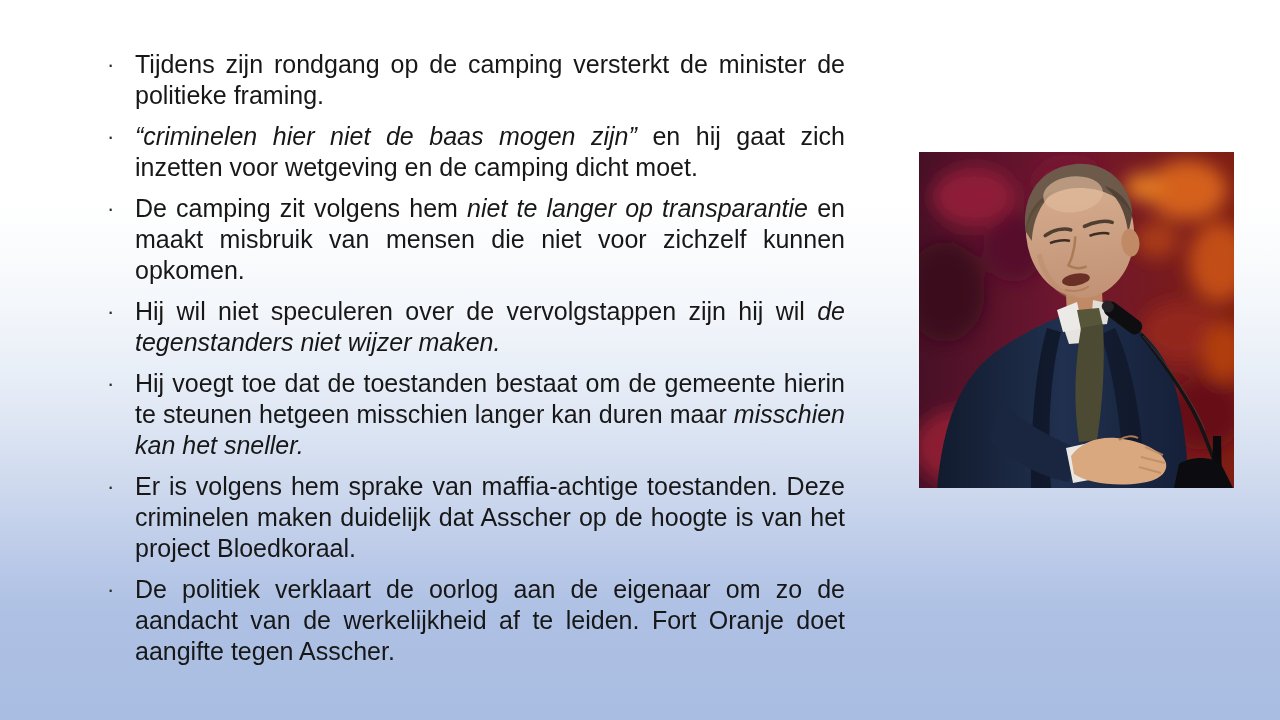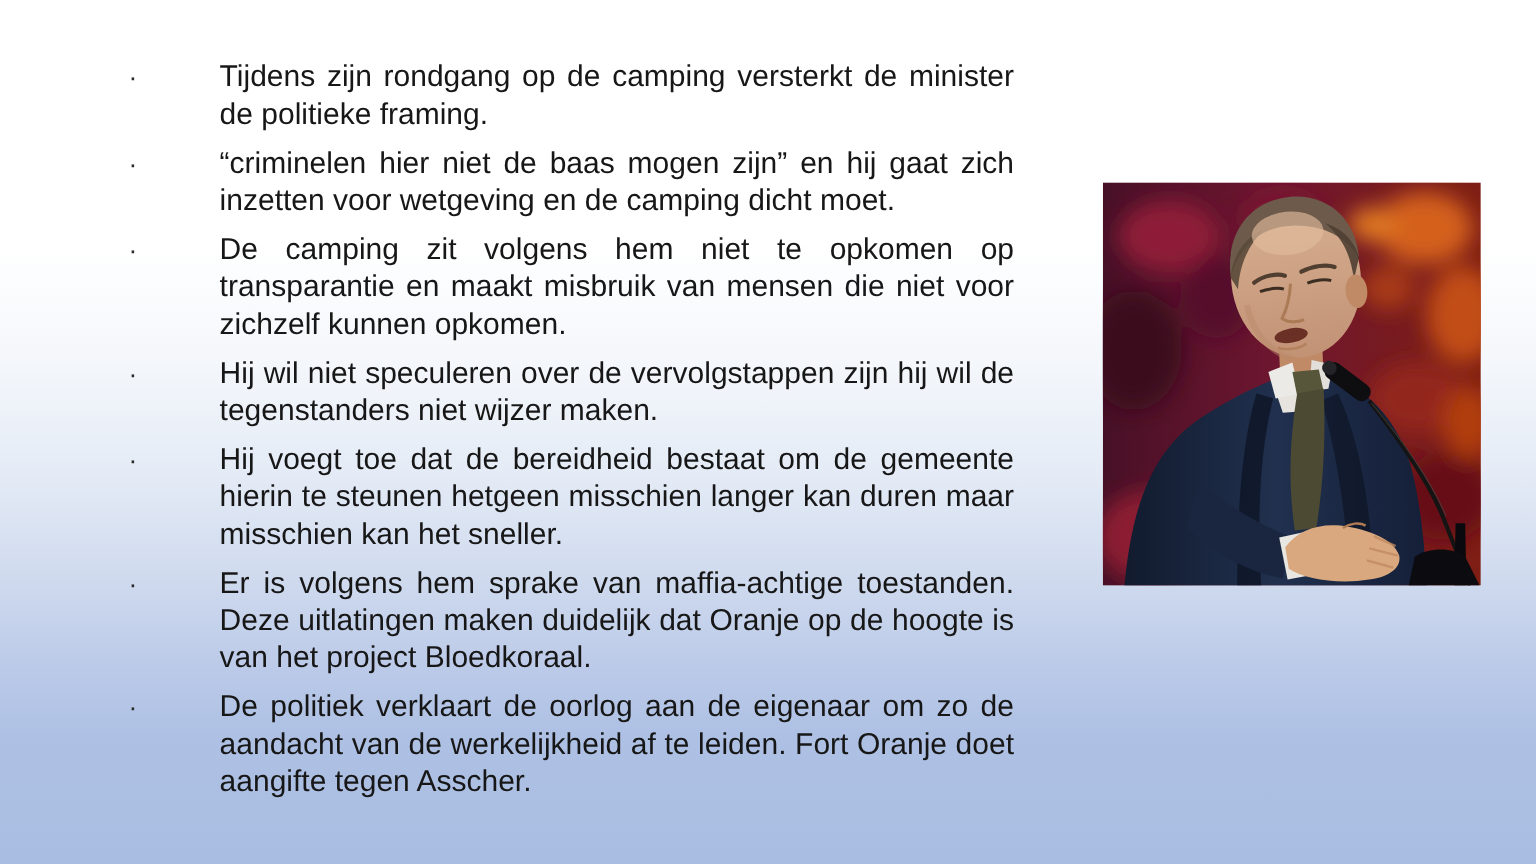--- a/index.html
+++ b/index.html
@@ -39,23 +39,22 @@
   .marker {
     flex: 0 0 28px;
     width: 28px;
     font-size: 22px;
     line-height: 31px;
     color: #2a2a2a;
   }
   .bullet-text {
     flex: 1 1 auto;
     text-align: justify;
-    margin-left: 48px;
   }
-  .bullet-text .it { }
+  .bullet-text .it { font-style: italic; }
   .photo-frame {
     position: absolute;
     left: 919px; top: 152px;
     width: 315px; height: 336px;
   }
   .photo-frame svg { display: block; width: 315px; height: 336px; }
 </style>
 </head>
 <body>
 
@@ -65,33 +64,33 @@
       <div class="bullet-item">
         <span class="marker">·</span>
         <div class="bullet-text"><span>Tijdens zijn rondgang op de camping versterkt de minister de politieke framing.</span></div>
       </div>
       <div class="bullet-item">
         <span class="marker">·</span>
         <div class="bullet-text"><span class="it">“criminelen hier niet de baas mogen zijn”</span><span> en hij gaat zich inzetten voor wetgeving en de camping dicht moet.</span></div>
       </div>
       <div class="bullet-item">
         <span class="marker">·</span>
-        <div class="bullet-text"><span>De camping zit volgens hem </span><span class="it">niet te opkomen op transparantie</span><span> en maakt misbruik van mensen die niet voor zichzelf kunnen opkomen.</span></div>
+        <div class="bullet-text"><span>De camping zit volgens hem </span><span class="it">niet te langer op transparantie</span><span> en maakt misbruik van mensen die niet voor zichzelf kunnen opkomen.</span></div>
       </div>
       <div class="bullet-item">
         <span class="marker">·</span>
         <div class="bullet-text"><span>Hij wil niet speculeren over de vervolgstappen zijn hij wil </span><span class="it">de tegenstanders niet wijzer maken.</span></div>
       </div>
       <div class="bullet-item">
         <span class="marker">·</span>
-        <div class="bullet-text"><span>Hij voegt toe dat de bereidheid bestaat om de gemeente hierin te steunen hetgeen misschien langer kan duren maar </span><span class="it">misschien kan het sneller.</span></div>
+        <div class="bullet-text"><span>Hij voegt toe dat de toestanden bestaat om de gemeente hierin te steunen hetgeen misschien langer kan duren maar </span><span class="it">misschien kan het sneller.</span></div>
       </div>
       <div class="bullet-item">
         <span class="marker">·</span>
-        <div class="bullet-text"><span>Er is volgens hem sprake van maffia-achtige toestanden. Deze uitlatingen maken duidelijk dat Oranje op de hoogte is van het project Bloedkoraal.</span></div>
+        <div class="bullet-text"><span>Er is volgens hem sprake van maffia-achtige toestanden. Deze criminelen maken duidelijk dat Asscher op de hoogte is van het project Bloedkoraal.</span></div>
       </div>
       <div class="bullet-item">
         <span class="marker">·</span>
         <div class="bullet-text"><span>De politiek verklaart de oorlog aan de eigenaar om zo de aandacht van de werkelijkheid af te leiden. Fort Oranje doet aangifte tegen Asscher.</span></div>
       </div>
     </div>
 
   <div class="photo-frame">
     <svg viewBox="0 0 315 336" xmlns="http://www.w3.org/2000/svg">
       <defs>

